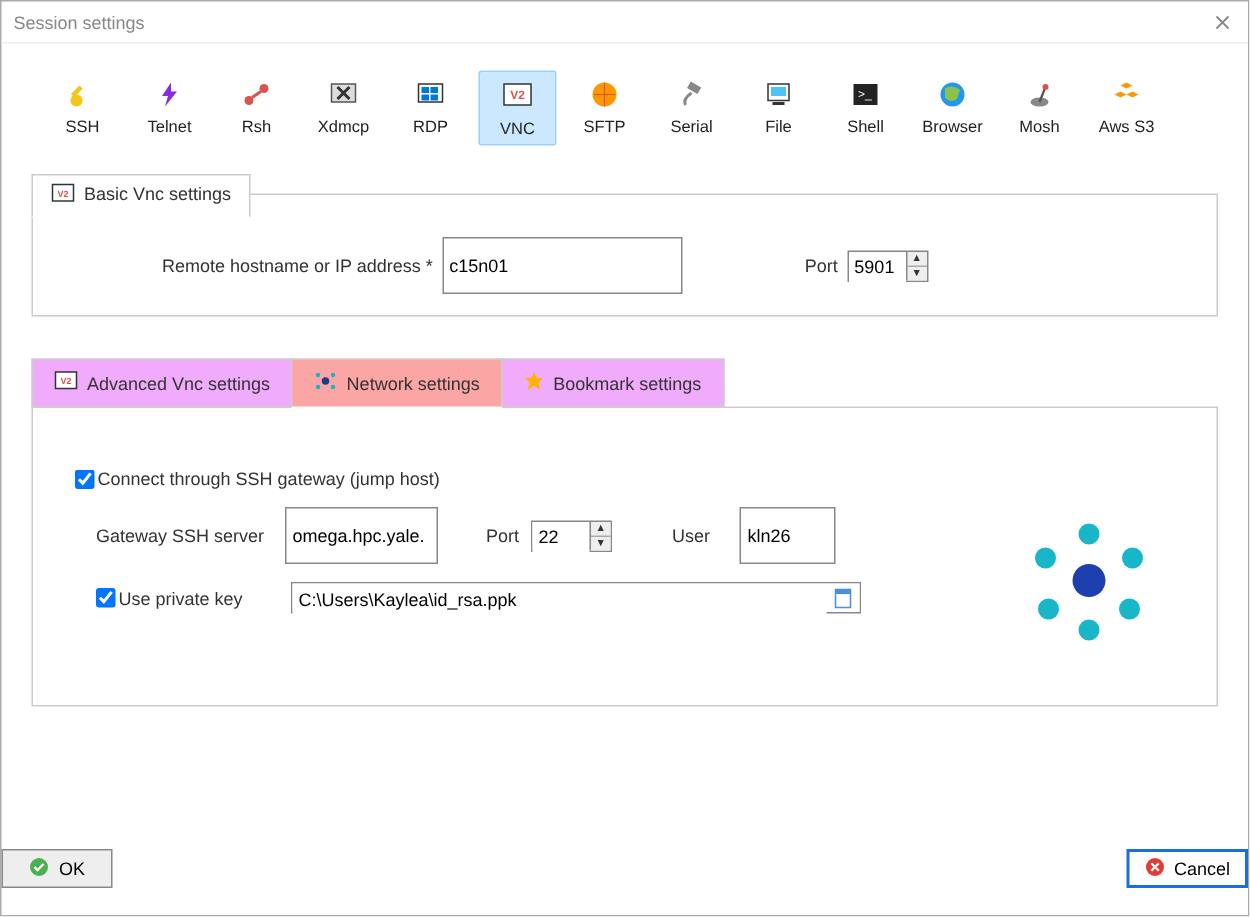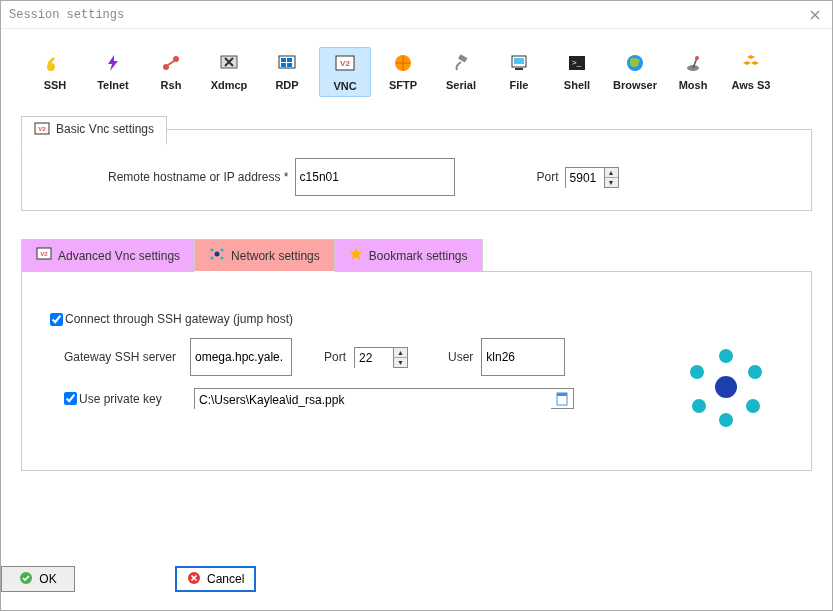--- a/index.html
+++ b/index.html
@@ -18,21 +18,20 @@
     display: flex;
     flex-direction: column;
   }
   .titlebar {
     height: 28px;
     display: flex;
     align-items: center;
     padding: 0 8px;
     color: #888;
     border-bottom: 1px solid #eee;
-    font-family: Liberation Mono, monospace;
   }
   .titlebar .title { flex: 1; }
   .titlebar .close {
     width: 18px; height: 18px;
     display: flex; align-items: center; justify-content: center;
     color: #888; cursor: default;
   }
   .proto-row {
     display: flex;
     gap: 6px;
@@ -45,21 +44,21 @@
     align-items: center;
     gap: 4px;
     padding: 4px 0;
     border-radius: 2px;
   }
   .proto.selected {
     background: #cce8ff;
     border: 1px solid #99d1ff;
   }
   .proto .icon { width: 24px; height: 24px; display:flex; align-items:center; justify-content:center; }
-  .proto .label { font-size: 11px; color: #222; font-weight: bold; }
+  .proto .label { font-size: 11px; color: #222; }
   .panel {
     margin: 8px 20px 0 20px;
     border: 1px solid #ccc;
     position: relative;
     padding: 28px 16px 14px 16px;
   }
   .panel-tab {
     position: absolute;
     top: -14px;
     left: -1px;
@@ -172,21 +171,21 @@
     justify-content: center;
     background: #fff;
   }
   .net-graphic {
     position: absolute;
     right: 40px;
     top: 70px;
   }
   .footer {
     display: flex;
-    justify-content: flex-start;
+    justify-content: space-between;
     gap: 100px;
     padding: 24px 0 18px 0;
     margin-top: auto;
   }
   .btn {
     min-width: 74px;
     height: 26px;
     border: 1px solid #888;
     background: #eee;
     display: inline-flex;
@@ -403,21 +402,21 @@
         <label>Port</label>
         <span class="spinner">
           <input type="text" value="22" style="">
           <span class="arrows">
               <div>▲</div>
               <div>▼</div>
             </span>
         </span>
         <span style="width:24px"></span>
         <label>User</label>
-        <input type="text" style="width: 84px;" value="kln26">
+        <input type="text" style="width: 64px; margin-left: 12px;" value="kln26">
       </div>
       <div class="form-row" style="padding-left:14px;">
         <span class="checkbox-row" style="width:122px">
           <input type="checkbox" checked="" style="">
           <label>Use private key</label>
         </span>
         <span class="file-input">
           <input type="text" value="C:\Users\Kaylea\id_rsa.ppk" style="">
           <span class="browse">
             <svg width="12" height="14" viewBox="0 0 12 14">

